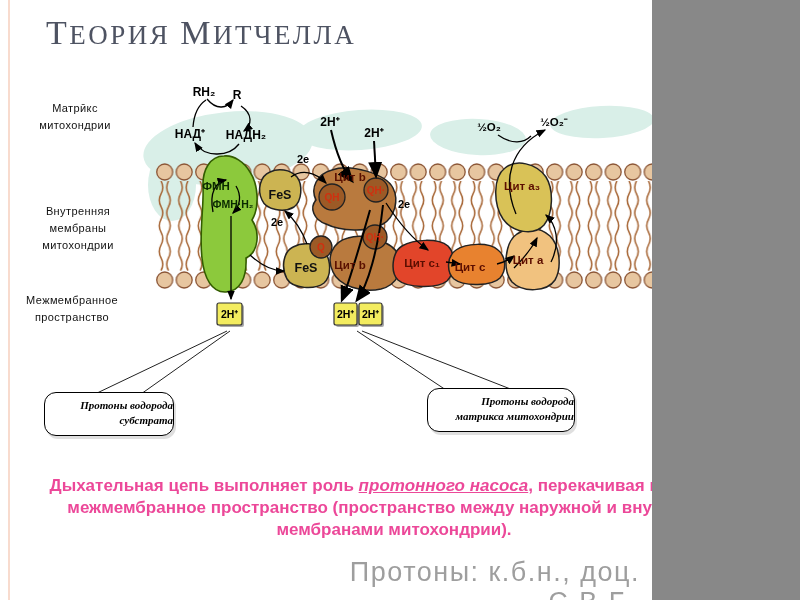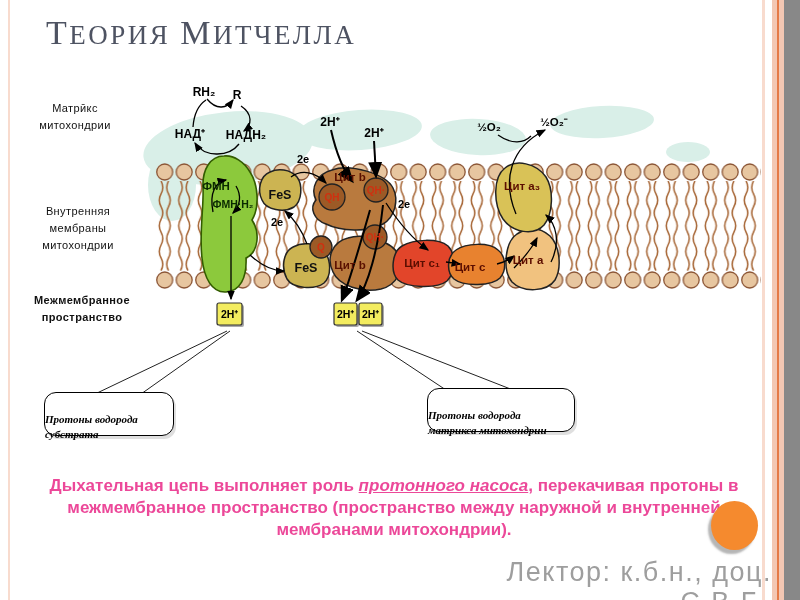--- a/index.html
+++ b/index.html
@@ -1,17 +1,17 @@
 <!DOCTYPE html>
 <html><head>
 <meta charset="utf-8">
 <style>
   html,body{margin:0;padding:0;background:#888;}
   .slide{
-    position:relative;width:784px;height:600px;background:#ffffff;
+    position:relative;width:652px;height:600px;background:#ffffff;
     overflow:hidden;font-family:"Liberation Sans",sans-serif;
   }
   
   .edge-left{position:absolute;left:8px;top:0;width:2px;height:600px;background:#f8dbce;}
   .edge-right-thin{position:absolute;left:762px;top:0;width:3px;height:600px;background:#f8dbce;}
   .edge-right-band{position:absolute;left:772px;top:0;width:28px;height:600px;background:#f3c7b3;}
   .edge-right-dark{position:absolute;left:777px;top:0;width:2px;height:600px;background:#e57a47;}
 
   
   .title{
@@ -24,27 +24,27 @@
   .title .tw + .tw{margin-left:10px;}
 
   
   .diagram-svg{position:absolute;left:0;top:0;z-index:1;}
   .region-label{
     position:absolute;z-index:2;text-align:center;color:#111;
     font-size:11px;line-height:1.55;letter-spacing:.4px;white-space:pre-line;
   }
   .rl-matrix{left:15px;top:100px;width:120px;}
   .rl-inner{left:18px;top:203px;width:120px;}
-  .rl-inter{left:12px;top:292px;width:140px;font-weight:bold;}
+  .rl-inter{left:2px;top:292px;width:140px;}
 
   .callout{
     position:absolute;z-index:2;background:#fff;border:1.5px solid #000;border-radius:12px;
     font-family:"Liberation Serif",serif;font-weight:bold;font-style:italic;
-    font-size:11px;line-height:15px;text-align:left;white-space:pre-line;
-    padding-top:19px;box-sizing:border-box;box-shadow:2px 3px 0 rgba(150,150,150,.30);
+    font-size:11px;line-height:15px;text-align:right;white-space:pre-line;
+    padding-top:5px;box-sizing:border-box;box-shadow:2px 3px 0 rgba(150,150,150,.30);
   }
   .co-left{left:44px;top:392px;width:130px;height:44px;}
   .co-right{left:427px;top:388px;width:148px;height:44px;}
 
   
   .body-text{
     position:absolute;left:36px;top:475px;width:716px;z-index:2;
     text-align:center;color:#ec4899;font-size:17px;font-weight:bold;line-height:22px;
   }
   .body-text p{margin:0;}
@@ -214,16 +214,16 @@
 субстрата</div>
   <div class="callout co-right">Протоны водорода
 матрикса митохондрии</div>
 
   <div class="body-text">
     <p><span>Дыхательная цепь выполняет роль </span><span class="emph">протонного насоса</span><span>, перекачивая протоны в межмембранное пространство (пространство между наружной и внутренней мембранами митохондрии).</span></p>
   </div>
 
   <div class="orange-circle"></div>
 
-  <div class="lecturer">Лектор: к.б.н., доц.</div>
+  <div class="lecturer">Протоны: к.б.н., доц.</div>
   <div class="lecturer-2">С.В.Б.</div>
 
 </div>
 
 </body></html>

